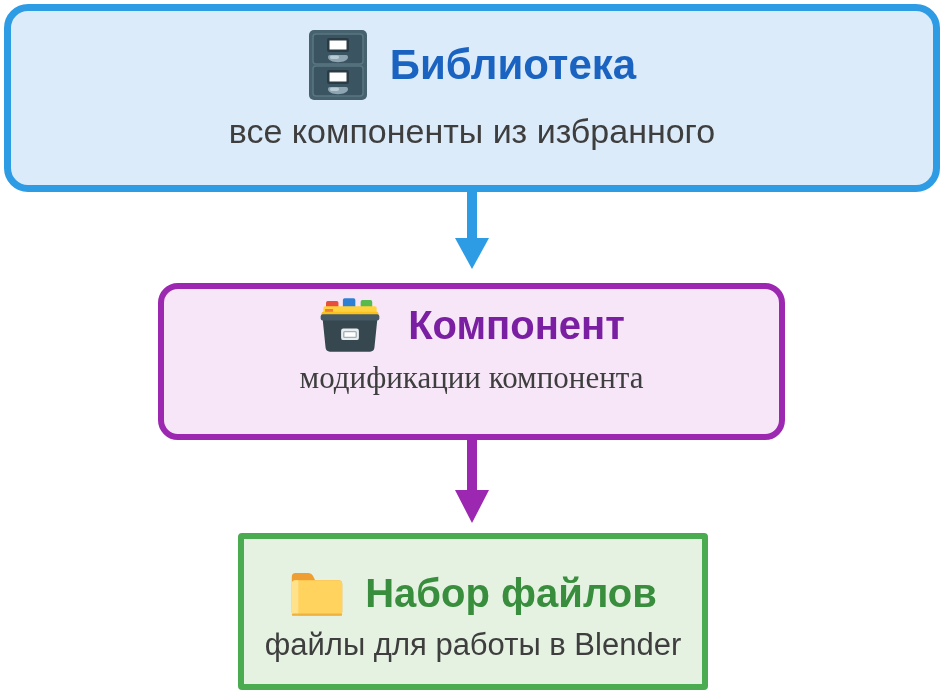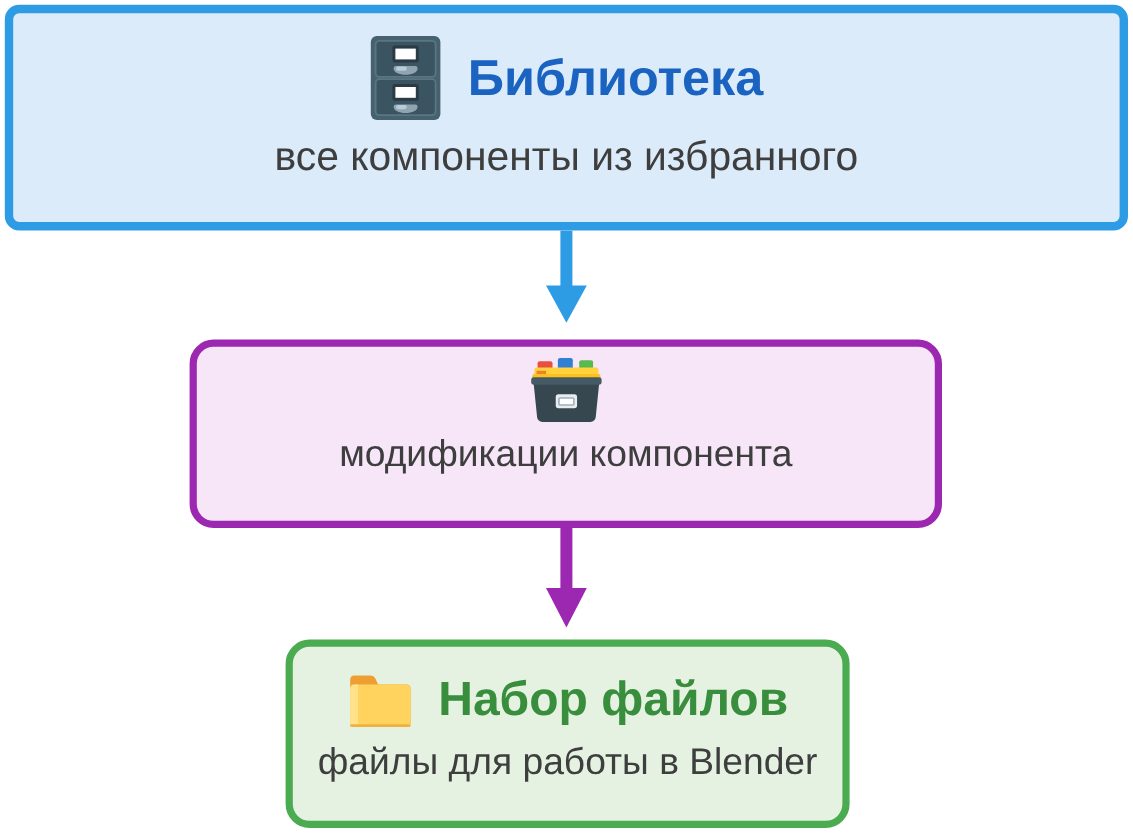--- a/index.html
+++ b/index.html
@@ -35,48 +35,48 @@
     line-height: 1.2;
     white-space: nowrap;
   }
 
   
   .node-library {
     left: 4px; top: 4px;
     width: 936px; height: 188px;
     background: var(--blue-fill);
     border: 7px solid var(--blue-border);
-    border-radius: 12px;
+    border-radius: 24px;
     padding-top: 18px;
   }
   .node-library .node-header { gap: 22px; }
   .node-library .node-title { font-size: 42px; color: var(--blue-title); }
   .node-library .node-subtitle { font-size: 34px; margin-top: 10px; }
 
   
   .node-component {
     left: 158px; top: 283px;
     width: 627px; height: 157px;
     background: var(--purple-fill);
     border: 6px solid var(--purple-border);
     border-radius: 20px;
     padding-top: 8px;
   }
   .node-component .node-header { gap: 26px; }
   .node-component .node-title { font-size: 40px; color: var(--purple-title); }
-  .node-component .node-subtitle { font-size: 31px; margin-top: 6px; }
+  .node-component .node-subtitle { font-size: 31px; margin-top: 6px; font-family: Liberation Serif, serif; }
 
   
   .node-fileset {
     left: 238px; top: 533px;
     width: 470px; height: 157px;
     background: var(--green-fill);
     border: 6px solid var(--green-border);
-    border-radius: 20px;
-    padding-top: 19px;
+    border-radius: 4px;
+    padding-top: 29px;
   }
   .node-fileset .node-header { gap: 20px; }
   .node-fileset .node-title { font-size: 40px; color: var(--green-title); }
   .node-fileset .node-subtitle { font-size: 31px; margin-top: 9px; text-align: right; }
 
   .icon { display: flex; align-items: center; }
 
   
   .arrow { position: absolute; left: 452px; }
   .arrow-blue   { top: 192px; }
@@ -125,20 +125,21 @@
           <rect x="48" y="3" width="13" height="12" rx="2" fill="#57b94e"></rect>
           <rect x="6" y="10" width="60" height="9" rx="2" fill="#ffd23e"></rect>
           <rect x="8" y="13" width="9" height="8" fill="#f07f31"></rect>
           <rect x="4" y="16" width="64" height="8" rx="2" fill="#fbc21d"></rect>
           <path d="M5 22 h62 l-3.5 34.4 a5 5 0 0 1 -5 4.6 H13.5 a5 5 0 0 1 -5 -4.6 Z" fill="#37474f"></path>
           <rect x="3" y="19" width="66" height="7" rx="2.5" fill="#455a64"></rect>
           <rect x="26" y="35" width="20" height="13" rx="2.5" fill="#e8edf0"></rect>
           <rect x="29" y="38.5" width="14" height="6.5" rx="1" fill="#ffffff" stroke="#9eb0ba" stroke-width="1.5"></rect>
         </svg>
       </span>
+      <div class="node-title">Компонент</div>
     </div>
     <div class="node-subtitle">модификации компонента</div>
   </section>
 
   <svg class="arrow arrow-purple" width="40" height="84" viewBox="0 0 40 84" aria-hidden="true">
     <rect x="15" y="0" width="10" height="52"></rect>
     <polygon points="3,50 37,50 20,83"></polygon>
   </svg>
 
   <section class="node node-fileset">

